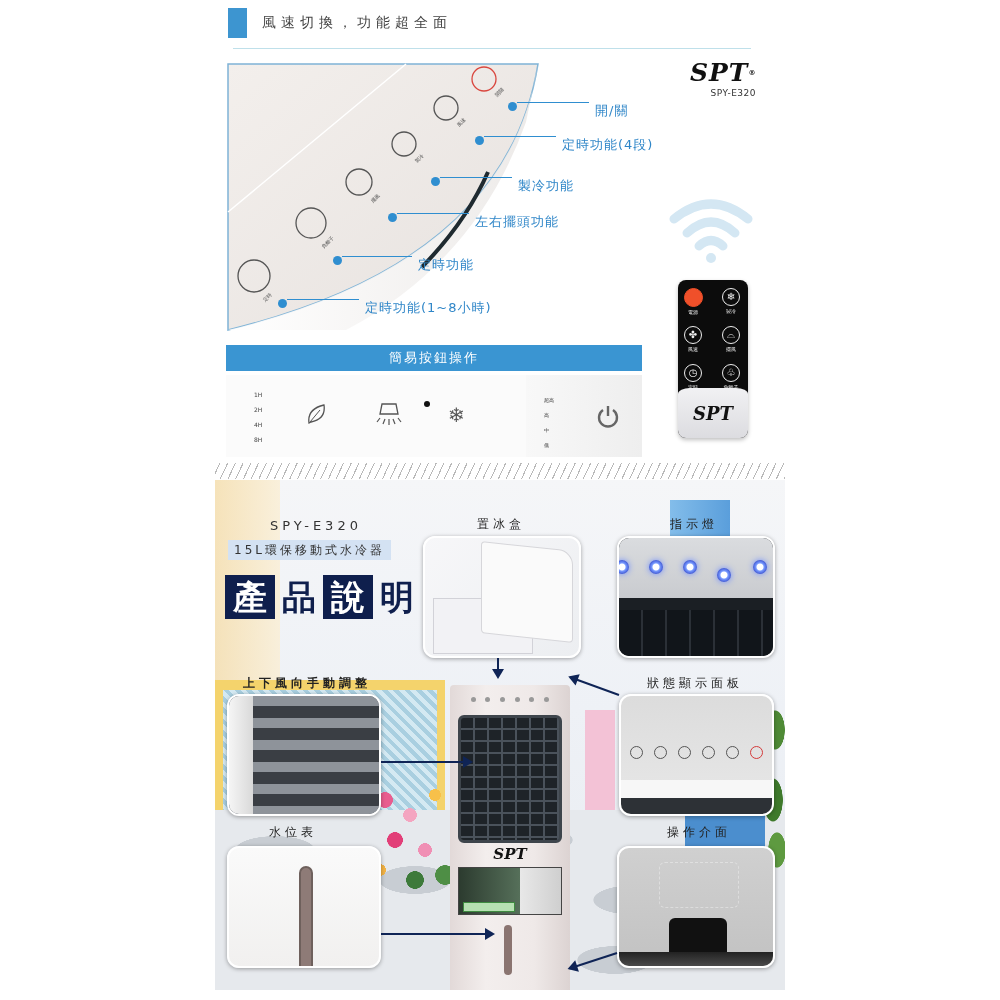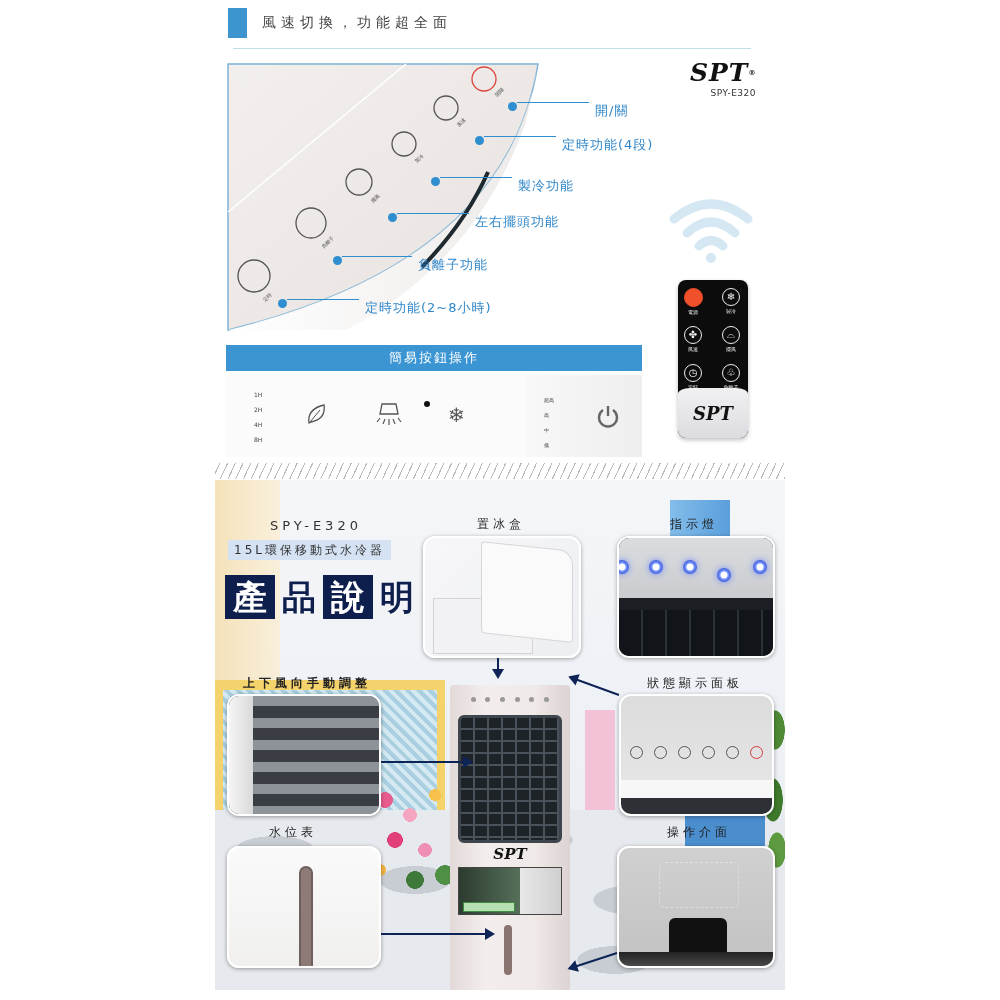--- a/index.html
+++ b/index.html
@@ -205,26 +205,26 @@
   <span class="label">製冷功能</span>
 </div>
 <div class="callout" style="left:388px;top:213px;">
   <span class="dot"></span>
   <span class="line" style="width:72px"></span>
   <span class="label">左右擺頭功能</span>
 </div>
 <div class="callout" style="left:333px;top:256px;">
   <span class="dot"></span>
   <span class="line" style="width:70px"></span>
-  <span class="label">負離子功能</span>
+  <span class="label">定時功能</span>
 </div>
 <div class="callout" style="left:278px;top:299px;">
   <span class="dot"></span>
   <span class="line" style="width:72px"></span>
-  <span class="label">定時功能(2~8小時)</span>
+  <span class="label">定時功能(1~8小時)</span>
 </div>
 
 <div class="wifi">
   <svg width="86" height="70" viewBox="0 0 86 70">
     <path d="M6 24 Q43 -6 80 24" stroke="#d4e7f3" stroke-width="9" fill="none" stroke-linecap="round"></path>
     <path d="M19 38 Q43 16 67 38" stroke="#d4e7f3" stroke-width="9" fill="none" stroke-linecap="round"></path>
     <path d="M31 51 Q43 40 55 51" stroke="#d4e7f3" stroke-width="9" fill="none" stroke-linecap="round"></path>
     <circle cx="43" cy="63" r="5" fill="#d4e7f3"></circle>
   </svg>
 </div>

